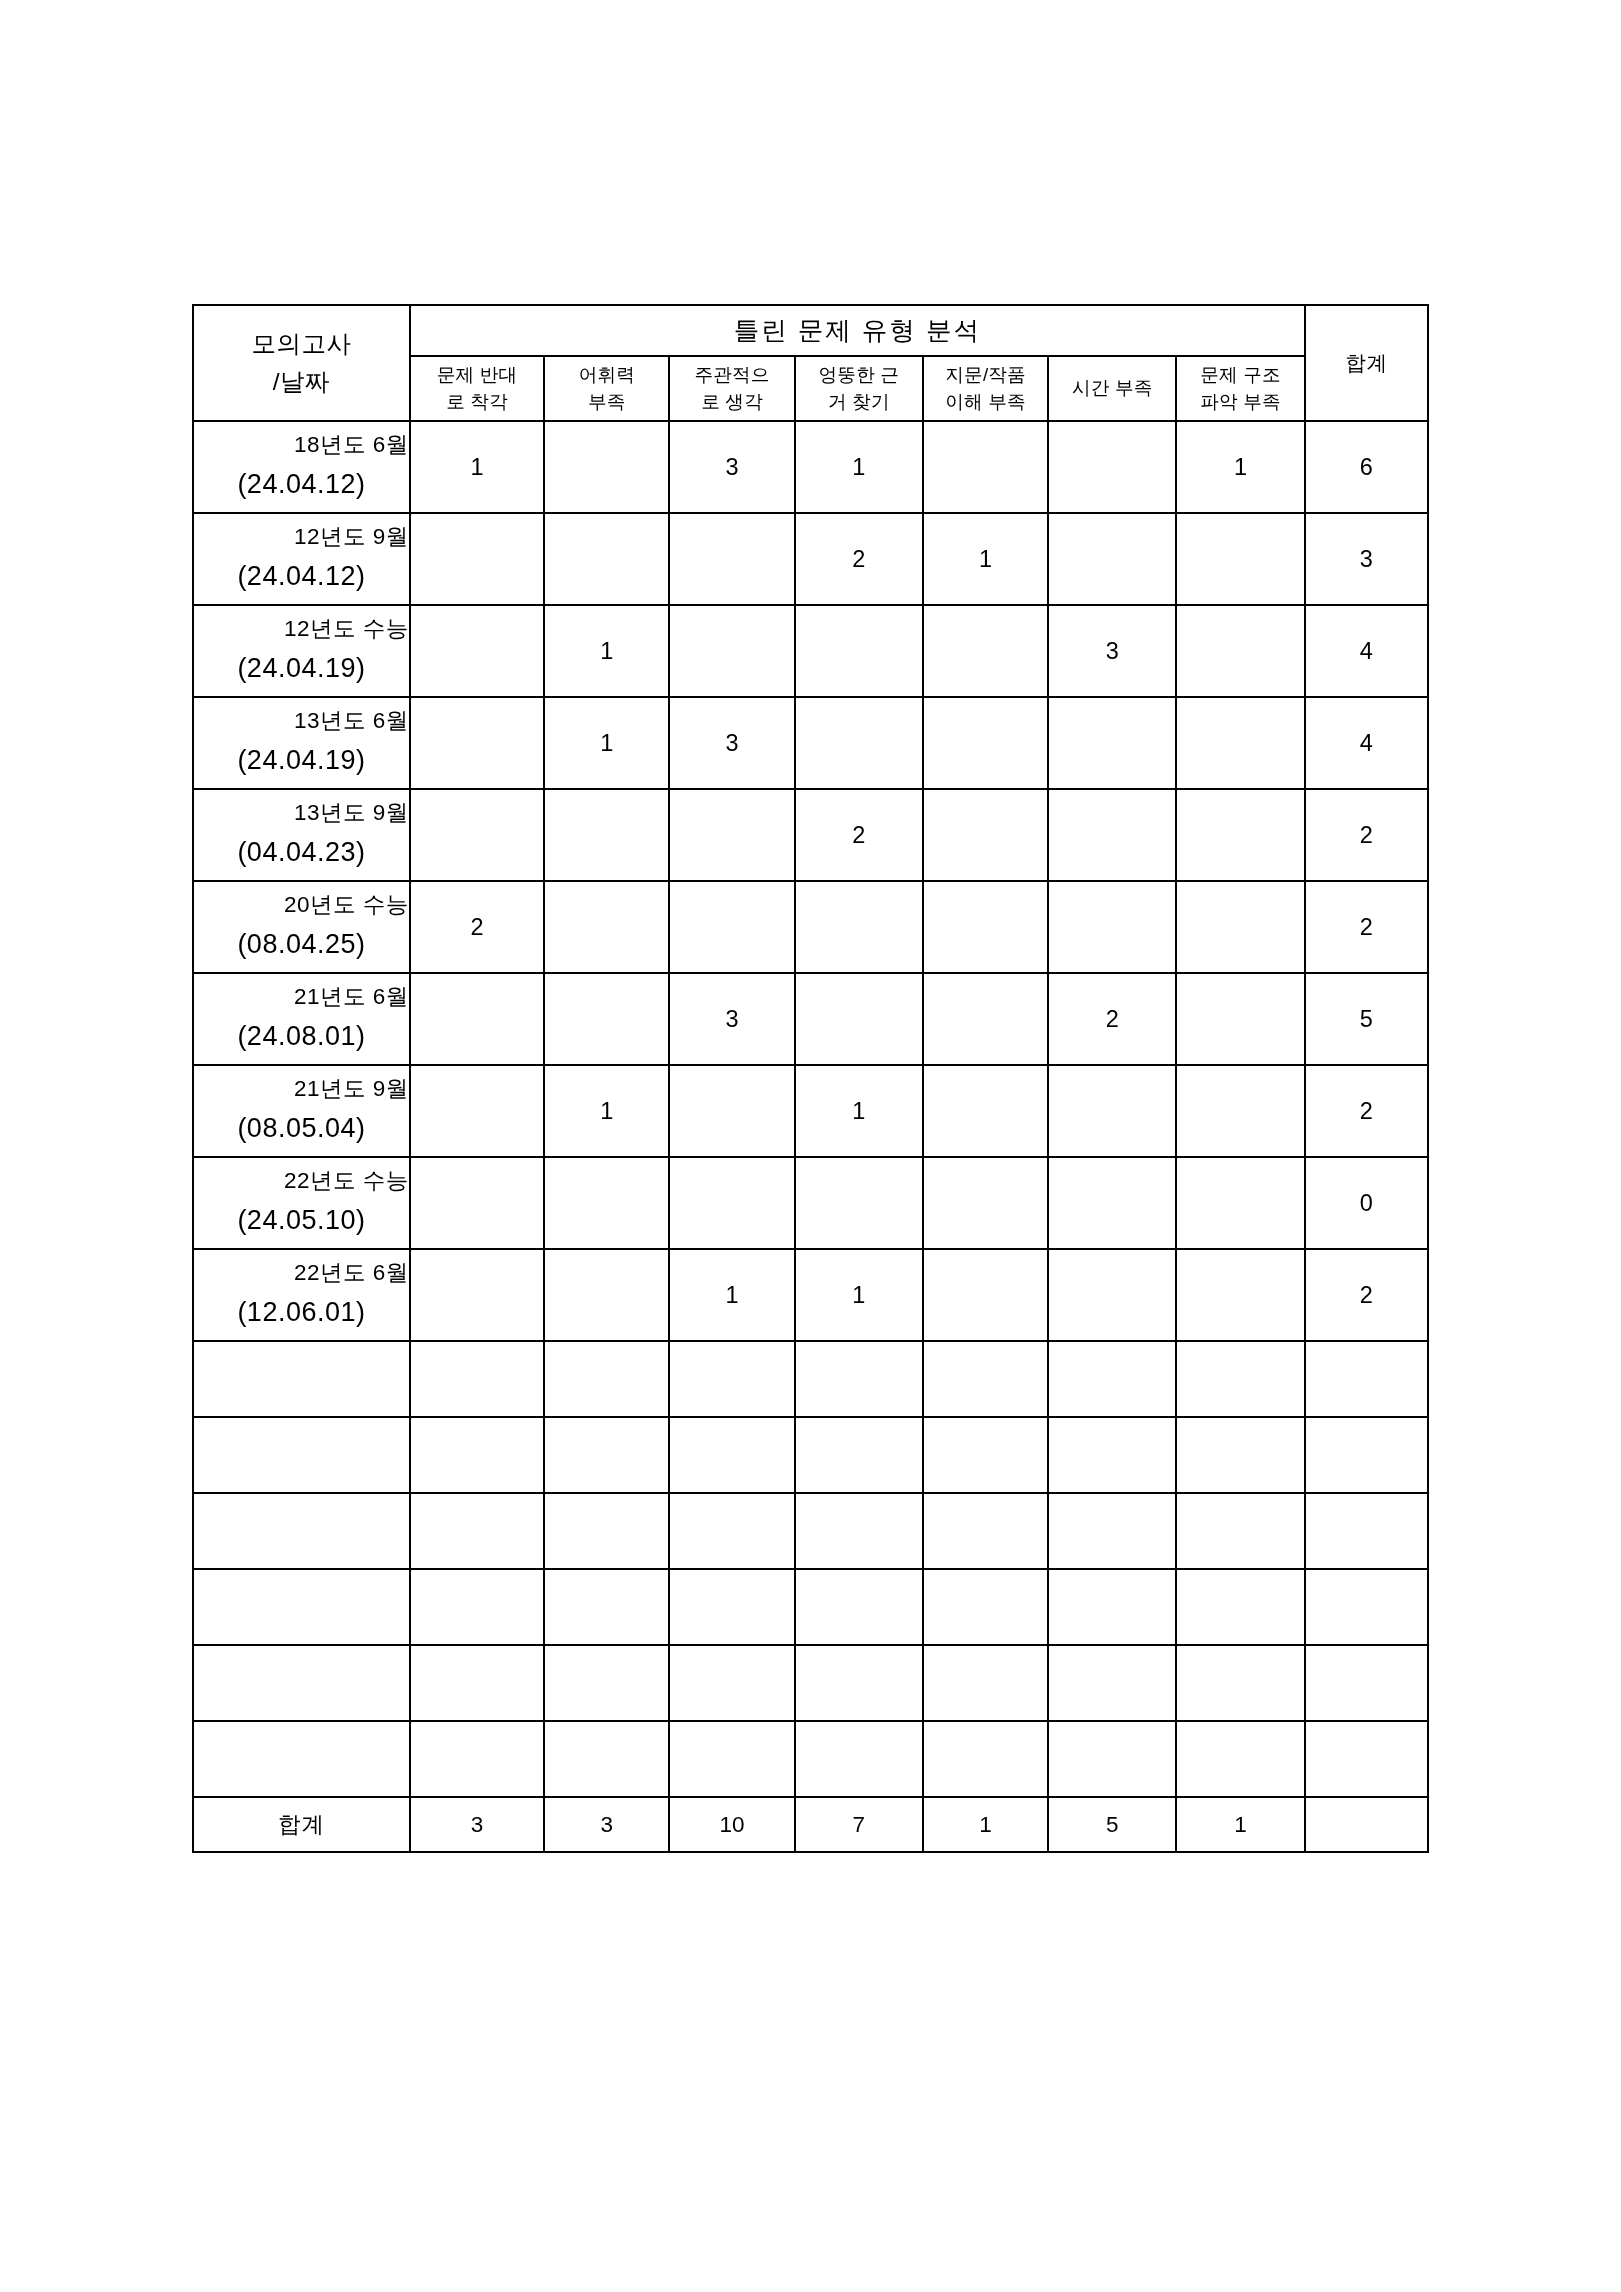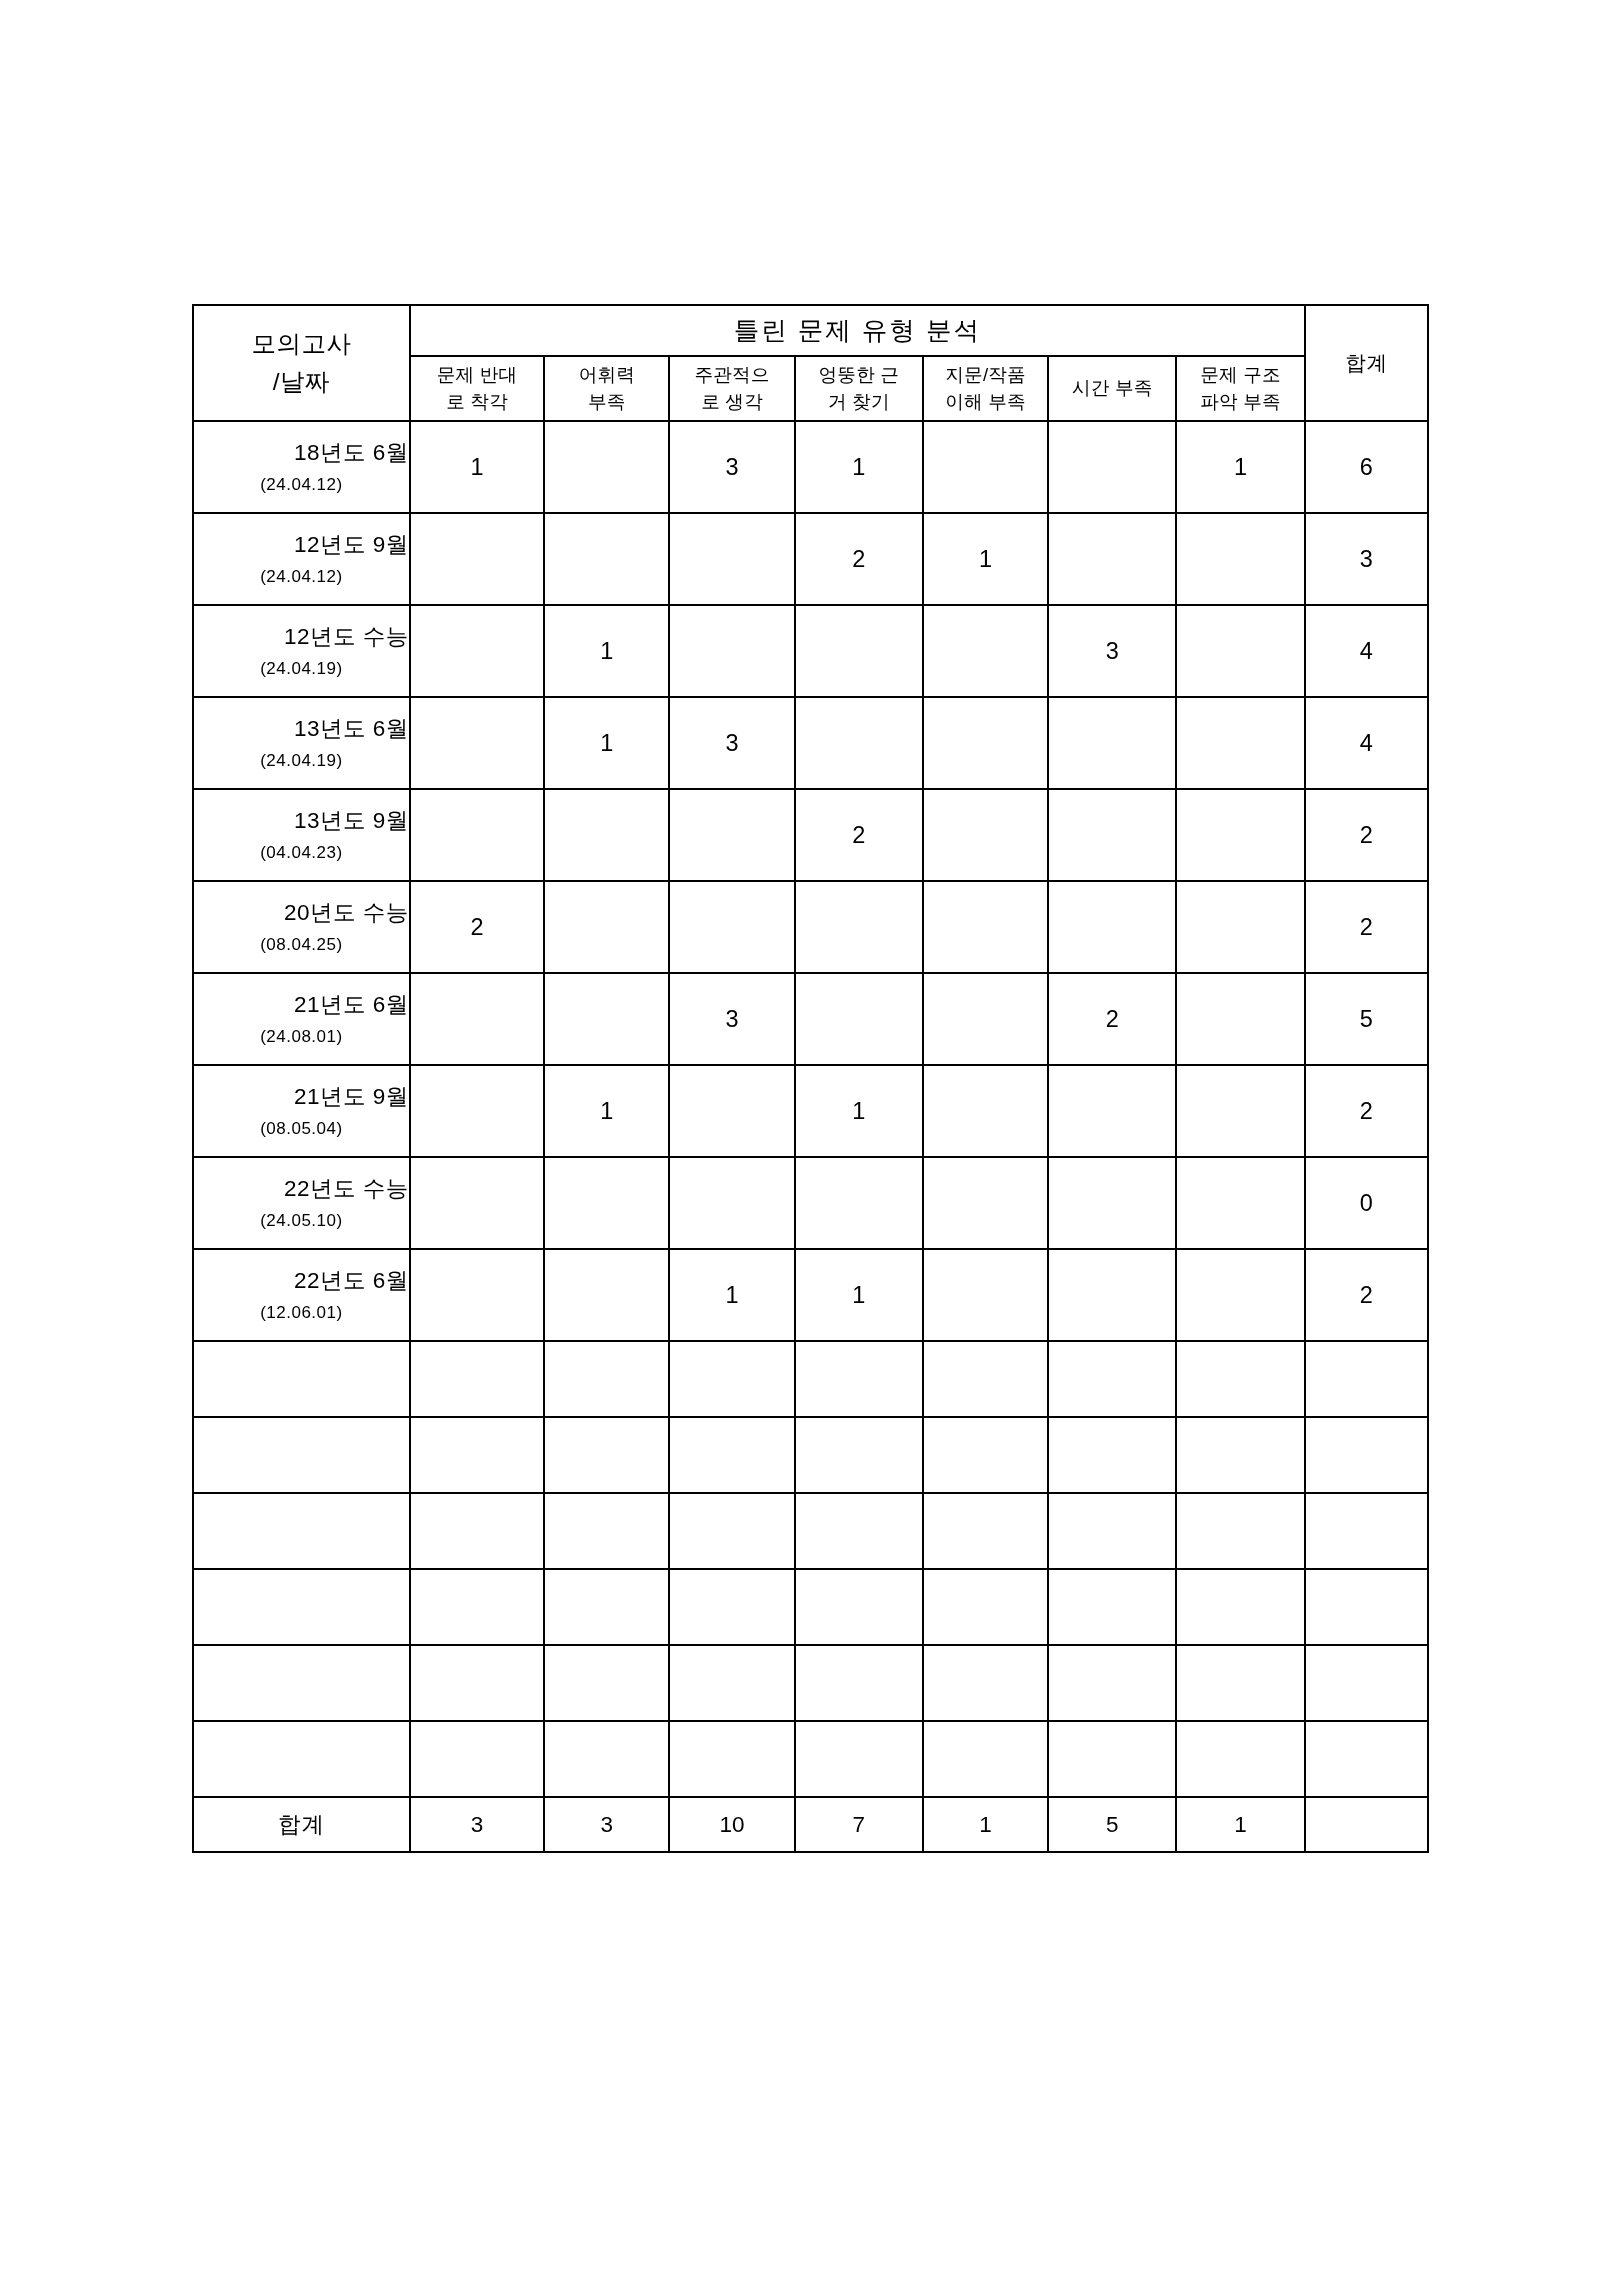--- a/index.html
+++ b/index.html
@@ -89,21 +89,21 @@
   
   tr.data-row td { height: 92px; }
 
   td.subject-cell {
     font-size: 22.5px;
     line-height: 1.62;
     letter-spacing: 0.5px;
     padding: 2px 0;
   }
   td.subject-cell .name { display: block; text-align: right; }
-  td.subject-cell .date { display: block; font-size: 17px; }
+  td.subject-cell .date { display: block; font-size: 27px; }
 
   td.num-cell {
     font-size: 23.5px;
   }
 
   
   tr.empty-row td { height: 76px; }
 
   
   tr.total-row td { height: 55px; font-size: 22.5px; }

